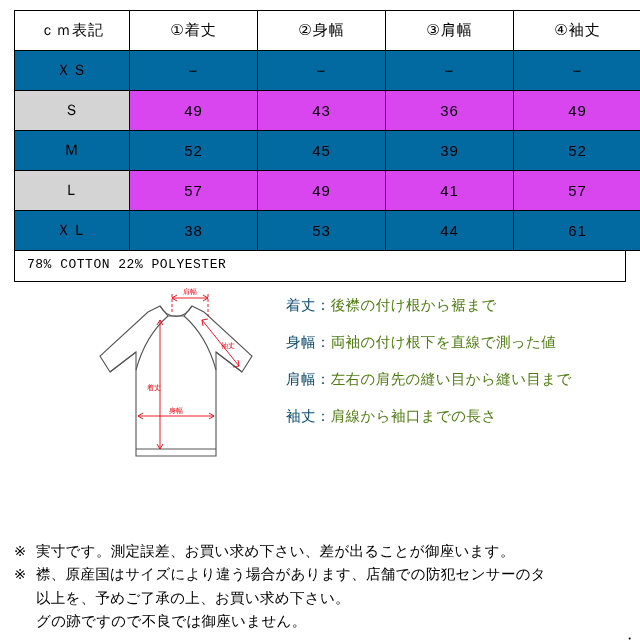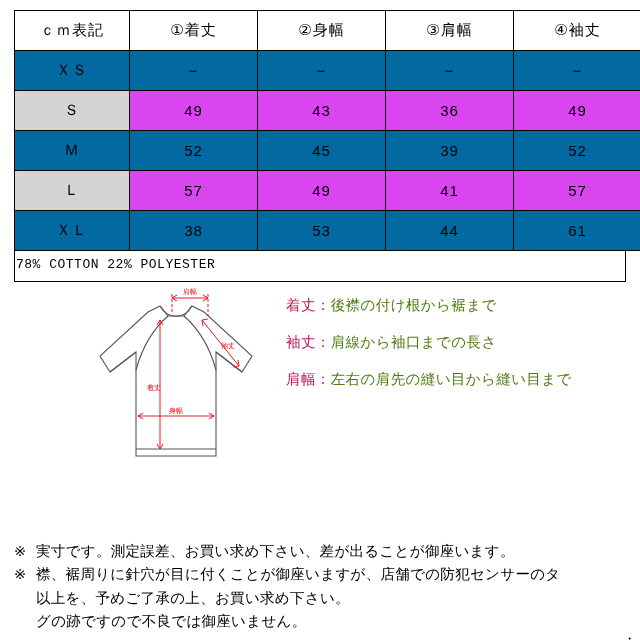--- a/index.html
+++ b/index.html
@@ -56,21 +56,21 @@
   .col-label { width: 112px; margin-top: 20px; }
   .col-v { width: 125px; }
 
   
   .material {
     width: 612px;
     margin: 0 0 0 14px;
     border: 1px solid #000000;
     border-top: none;
     box-sizing: border-box;
-    padding: 4px 0 6px 1px;
+    padding: 4px 0 6px 12px;
     font-size: 13.5px;
     line-height: 1.55;
     letter-spacing: 0.5px;
   }
   .material .mono {
     font-family: "Liberation Mono", "DejaVu Sans Mono", monospace;
     font-size: 13px;
   }
 
   
@@ -94,21 +94,21 @@
     width: 350px;
   }
   .legend-row {
     display: flex;
     align-items: baseline;
     margin-bottom: 18px;
     font-size: 14.5px;
     letter-spacing: 0.4px;
   }
   .legend-key {
-    color: #be185d;
+    color: #0c4a6e;
     white-space: nowrap;
   }
   .legend-val {
     color: #4d7c0f;
     white-space: nowrap;
   }
 
   
   .notes {
     position: absolute;
@@ -249,37 +249,41 @@
         <text x="172" y="62" font-size="7" fill="#e8000b" text-anchor="middle" font-family="'Liberation Sans',sans-serif">袖丈</text>
       </svg>
     </div>
 
     <div class="legend">
       <div class="legend-row">
         <span class="legend-key">着丈：</span>
         <span class="legend-val">後襟の付け根から裾まで</span>
       </div>
       <div class="legend-row">
+        <span class="legend-key">身幅：</span>
+        <span class="legend-val">両袖の付け根下を直線で測った値</span>
+      </div>
+      <div class="legend-row">
+        <span class="legend-key">肩幅：</span>
+        <span class="legend-val">左右の肩先の縫い目から縫い目まで</span>
+      </div>
+      <div class="legend-row">
         <span class="legend-key">袖丈：</span>
         <span class="legend-val">肩線から袖口までの長さ</span>
-      </div>
-      <div class="legend-row">
-        <span class="legend-key">肩幅：</span>
-        <span class="legend-val">左右の肩先の縫い目から縫い目まで</span>
       </div>
     </div>
   </div>
 
   <div class="notes">
     <div class="note-line">
       <span class="note-mark">※</span>
       <span class="note-text">実寸です。測定誤差、お買い求め下さい、差が出ることが御座います。</span>
     </div>
     <div class="note-line">
       <span class="note-mark">※</span>
-      <span class="note-text">襟、裾周りに針穴が目に付くことが御座いますが、店舗での防犯センサーのタ</span>
+      <span class="note-text">襟、原産国はサイズにより違う場合があります、店舗での防犯センサーのタ</span>
     </div>
     <div class="note-indent">以上を、予めご了承の上、お買い求め下さい。</div>
     <div class="note-indent">グの跡ですので不良では御座いません。</div>
   </div>
 
   <span class="dot-br">・</span>
 </div>
 
 </body></html>

